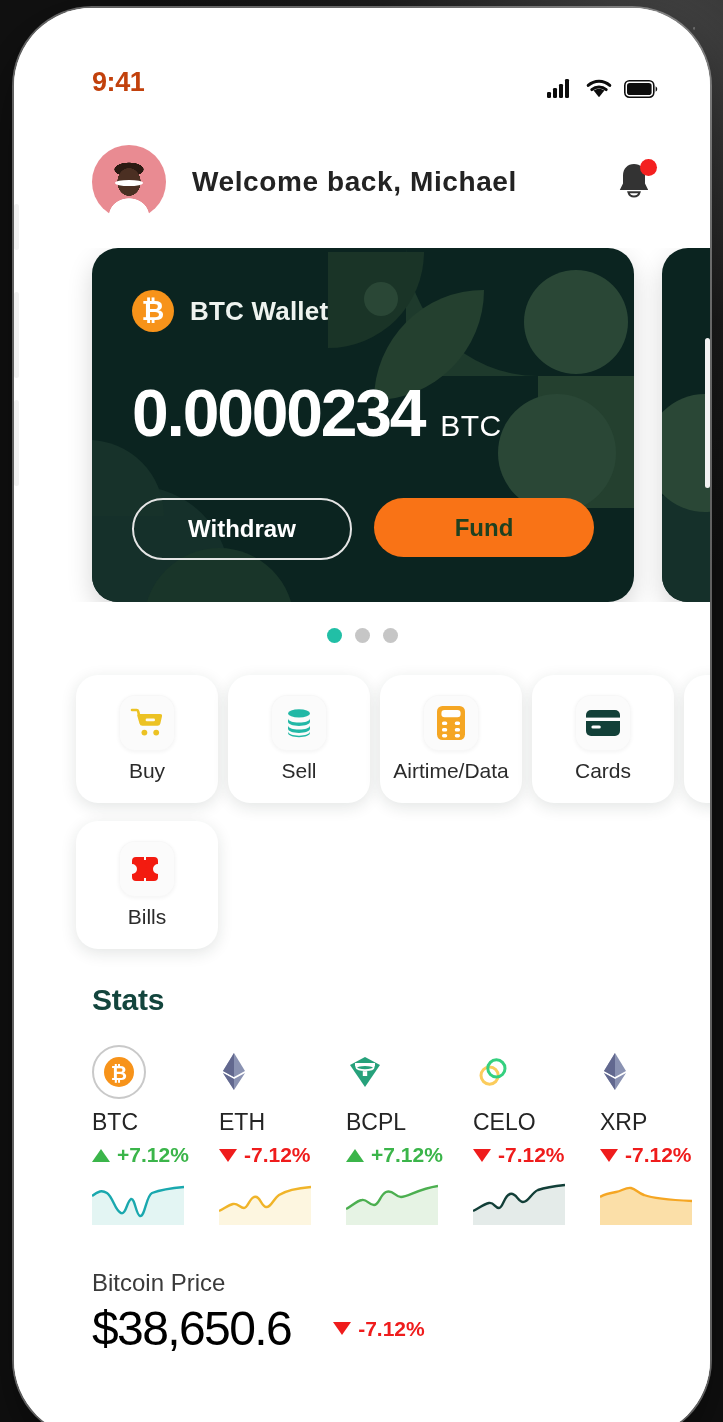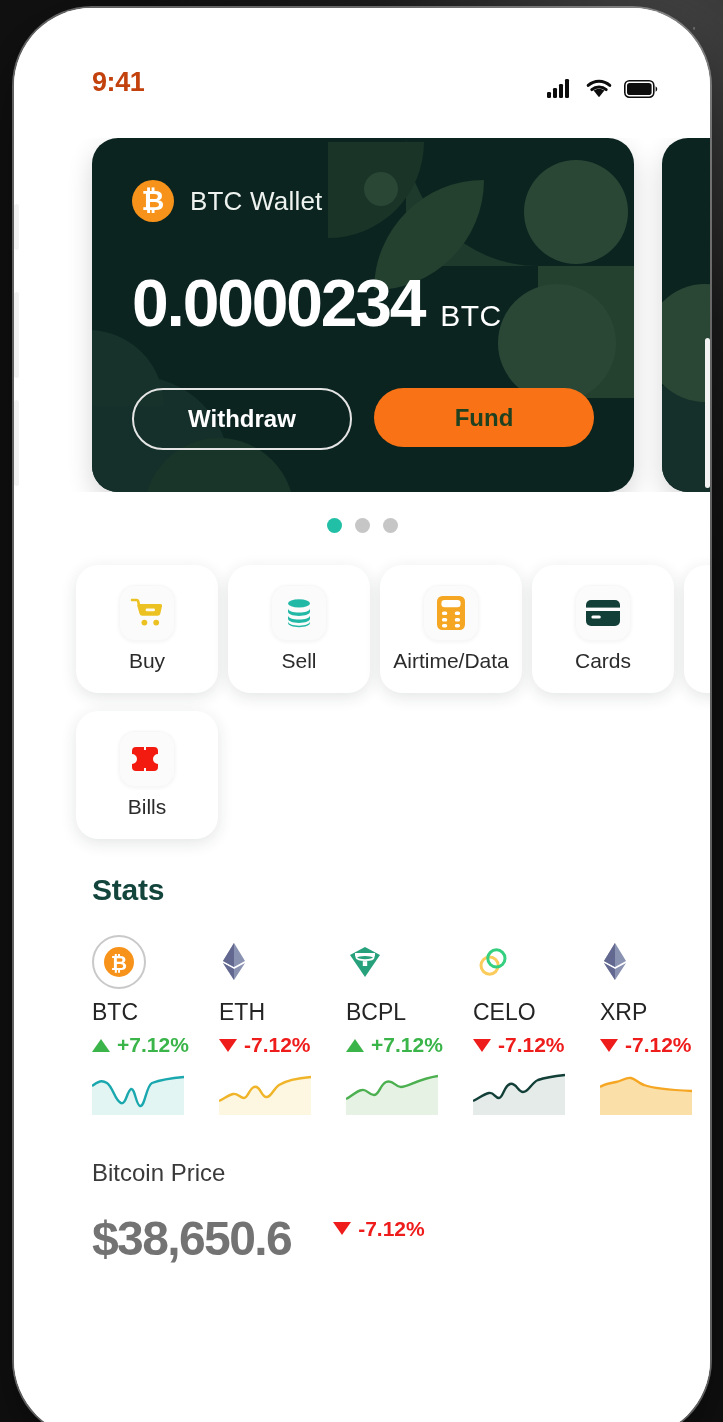--- a/index.html
+++ b/index.html
@@ -184,21 +184,21 @@
   .wallet-head { display: flex; align-items: center; gap: 16px; }
   .coin-badge {
     width: 42px; height: 42px;
     border-radius: 50%;
     background: #f7931a;
     display: flex; align-items: center; justify-content: center;
     color: #fff; font-size: 28px; font-weight: 700;
     font-family: "DejaVu Sans", sans-serif;
     line-height: 1;
   }
-  .wallet-name { font-size: 26px; font-weight: 400; color: #eef3ef; letter-spacing: .2px; }
+  .wallet-name { font-size: 26px; font-weight: 700; color: #eef3ef; letter-spacing: .2px; }
 
   .balance-row {
     margin-top: 48px;
     display: flex;
     align-items: baseline;
     gap: 16px;
   }
   .balance-amount {
     font-size: 66px;
     font-weight: 700;
@@ -324,24 +324,23 @@
   .spark { margin-top: 12px; width: 92px; height: 46px; display: block; }
 
   
   #price-block {
     margin: 44px 0 0 78px;
   }
   #price-label { font-size: 24px; color: #3a3a3a; }
   #price-row { display: flex; align-items: center; gap: 42px; margin-top: 4px; }
   #price-value {
     font-size: 48px;
-    font-weight: 700;
-    color: #737373;
+    font-weight: 400;
+    color: #000000;
     letter-spacing: -1.6px;
-    margin-top: 20px;
   }
   #price-change {
     font-size: 21px;
     font-weight: 700;
     color: #ef1c1c;
     display: flex; align-items: center; gap: 7px;
   }
 </style>
 </head>
 <body>
@@ -372,20 +371,31 @@
           <path d="M5.8 10.6 a11 11 0 0 1 14.4 0" stroke="#0d0d0d" stroke-width="3" fill="none" stroke-linecap="round"></path>
         </svg>
         <svg width="34" height="18" viewBox="0 0 34 18">
           <rect x="0.8" y="0.8" width="29" height="16.4" rx="4.6" fill="none" stroke="#0d0d0d" stroke-width="1.6"></rect>
           <rect x="3" y="3" width="24.6" height="12" rx="2.8" fill="#0d0d0d"></rect>
           <path d="M31.6 6.2 v5.6 a3.2 3.2 0 0 0 0-5.6 z" fill="#0d0d0d"></path>
         </svg>
       </div>
     </div>
 
+    <div id="header">
+      <div id="avatar"></div>
+      <div id="welcome">Welcome back, Michael</div>
+      <div id="bell-wrap">
+        <svg width="40" height="44" viewBox="0 0 40 44">
+          <path d="M20 5 c-6.4 0-11 4.8-11 11.2 v8.4 l-3.2 6.4 h28.4 l-3.2-6.4 v-8.4 C31 9.8 26.4 5 20 5 z" fill="#333333"></path>
+          <path d="M14.4 33.2 a5.8 5.8 0 0 0 11.2 0 z" fill="none" stroke="#333333" stroke-width="2"></path>
+        </svg>
+        <div id="bell-dot"></div>
+      </div>
+    </div>
 
     <div id="carousel">
 
       <div class="wallet-card">
         <div class="deco d-sq1"></div>
         <div class="deco d-arc1"></div>
         <div class="deco d-arc3"></div>
         <div class="deco d-arc2"></div>
         <div class="deco d-sq2"></div>
         <div class="deco d-cir1"></div>

